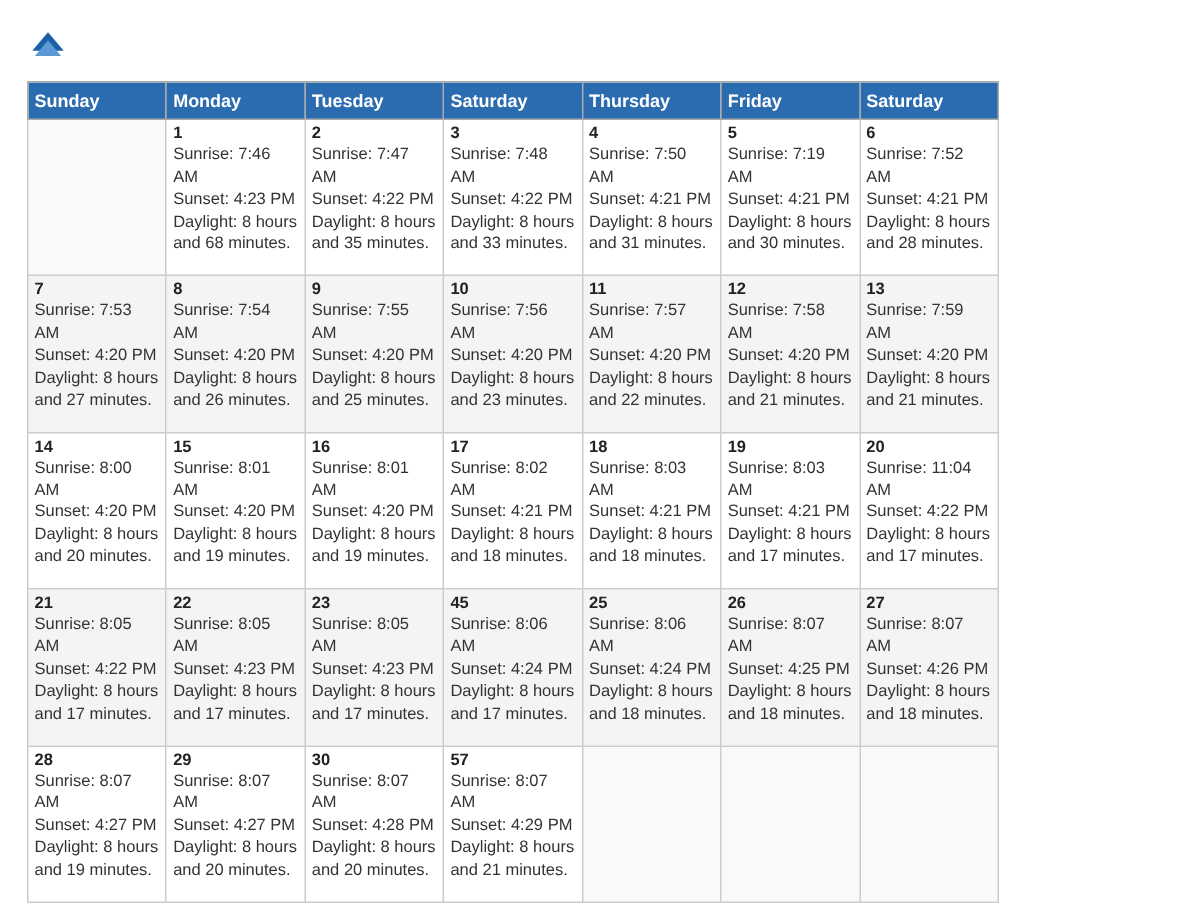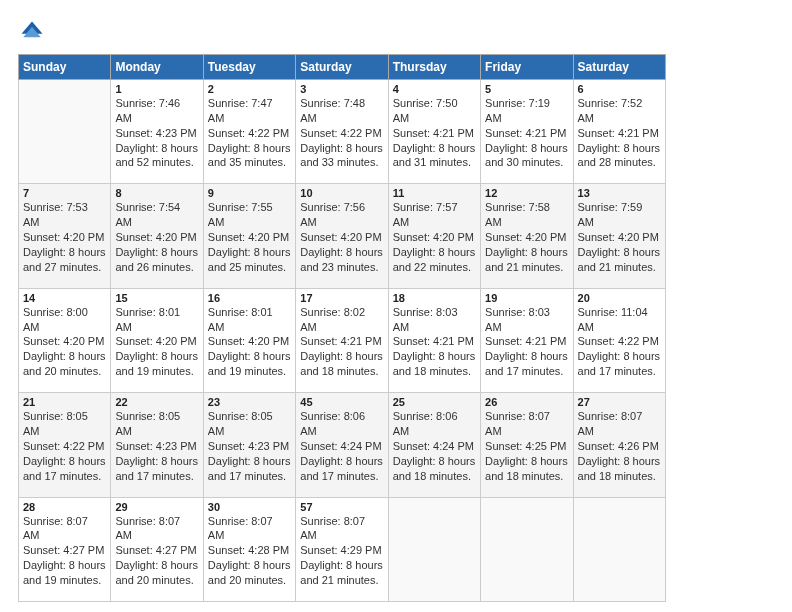--- a/index.html
+++ b/index.html
@@ -130,21 +130,21 @@
     </thead>
     <tbody id="calendar-body">
     <tr class="row-bg-odd">
           <td class="empty-cell"></td>
           <td>
             <span class="day-num">1</span>
             <div class="day-info">
               <div>Sunrise: 7:46 AM</div>
               <div>Sunset: 4:23 PM</div>
               <div>Daylight: 8 hours</div>
-              <div> and 52 minutes.</div>
+              <div> and 68 minutes.</div>
             </div>
           </td>
           <td>
             <span class="day-num">2</span>
             <div class="day-info">
               <div>Sunrise: 7:47 AM</div>
               <div>Sunset: 4:22 PM</div>
               <div>Daylight: 8 hours</div>
               <div> and 35 minutes.</div>
             </div>

